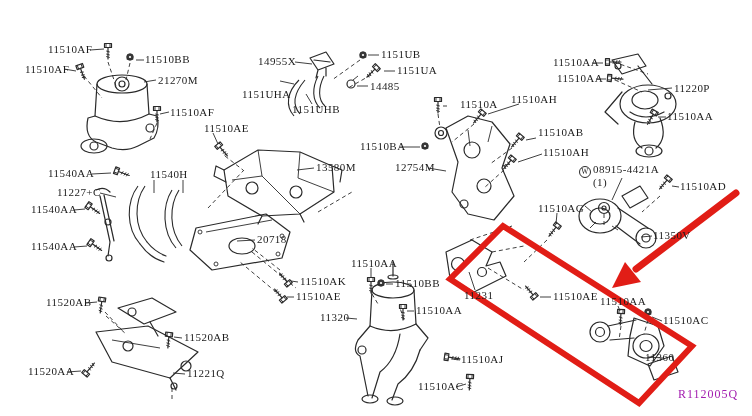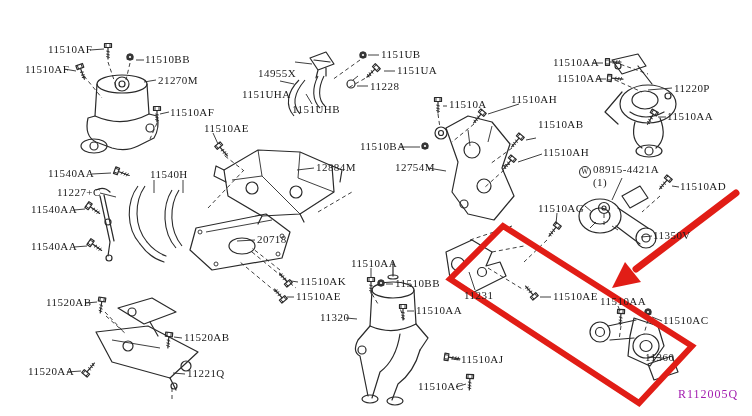--- a/index.html
+++ b/index.html
@@ -300,41 +300,41 @@
     <polygon points="612,288 625,262 641,282" fill="#e11d16"></polygon>
   </g>
 </svg>
 
   <div class="lbl" style="left:48px;top:44px">11510AF</div>
   <div class="lbl" style="left:145px;top:54px">11510BB</div>
   <div class="lbl" style="left:25px;top:64px">11510AF</div>
   <div class="lbl" style="left:158px;top:75px">21270M</div>
   <div class="lbl" style="left:170px;top:107px">11510AF</div>
   <div class="lbl" style="left:204px;top:123px">11510AE</div>
-  <div class="lbl" style="left:258px;top:68px">14955X</div>
+  <div class="lbl" style="left:258px;top:56px">14955X</div>
   <div class="lbl" style="left:242px;top:89px">1151UHA</div>
   <div class="lbl" style="left:292px;top:104px">1151UHB</div>
   <div class="lbl" style="left:381px;top:49px">1151UB</div>
   <div class="lbl" style="left:397px;top:65px">1151UA</div>
-  <div class="lbl" style="left:370px;top:81px">11228</div>
+  <div class="lbl" style="left:370px;top:81px">14485</div>
   <div class="lbl" style="left:360px;top:141px">11510BA</div>
   <div class="lbl" style="left:553px;top:57px">11510AA</div>
   <div class="lbl" style="left:557px;top:73px">11510AA</div>
   <div class="lbl" style="left:674px;top:83px">11220P</div>
   <div class="lbl" style="left:667px;top:111px">11510AA</div>
-  <div class="lbl" style="left:449px;top:99px">11510A</div>
+  <div class="lbl" style="left:460px;top:99px">11510A</div>
   <div class="lbl" style="left:511px;top:94px">11510AH</div>
-  <div class="lbl" style="left:538px;top:119px">11510AB</div>
+  <div class="lbl" style="left:538px;top:127px">11510AB</div>
   <div class="lbl" style="left:543px;top:147px">11510AH</div>
   <div class="lbl" style="left:48px;top:168px">11540AA</div>
   <div class="lbl" style="left:150px;top:169px">11540H</div>
   <div class="lbl" style="left:57px;top:187px">11227+C</div>
   <div class="lbl" style="left:31px;top:204px">11540AA</div>
   <div class="lbl" style="left:31px;top:241px">11540AA</div>
-  <div class="lbl" style="left:316px;top:162px">12884M</div>
+  <div class="lbl" style="left:316px;top:162px">13580M</div>
   <div class="lbl" style="left:395px;top:162px">12754M</div>
   <div class="lbl" style="left:579px;top:164px"><span class="wcirc">W</span><span>08915-4421A</span></div>
   <div class="lbl" style="left:593px;top:177px">(1)</div>
   <div class="lbl" style="left:680px;top:181px">11510AD</div>
   <div class="lbl" style="left:538px;top:203px">11510AG</div>
   <div class="lbl" style="left:653px;top:230px">11350V</div>
   <div class="lbl" style="left:257px;top:234px">20718</div>
   <div class="lbl" style="left:351px;top:258px">11510AA</div>
   <div class="lbl" style="left:300px;top:276px">11510AK</div>
   <div class="lbl" style="left:296px;top:291px">11510AE</div>

